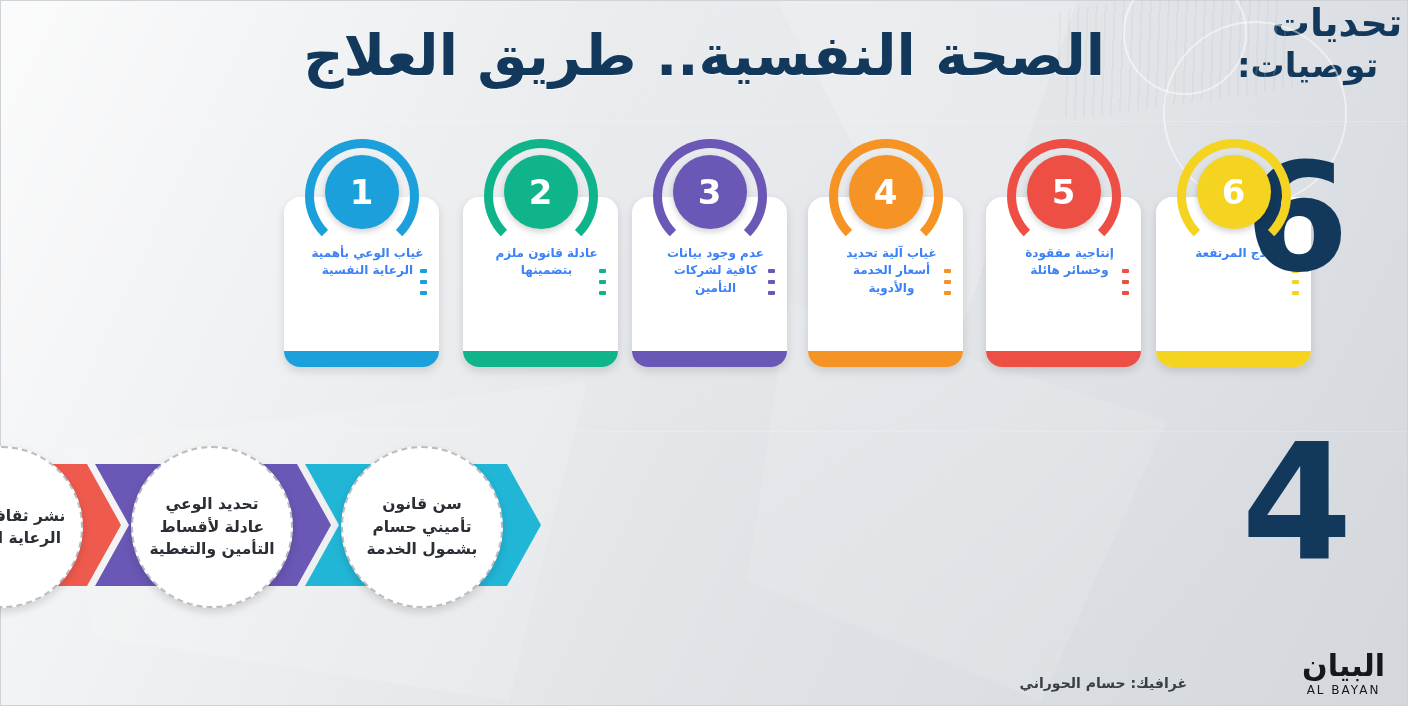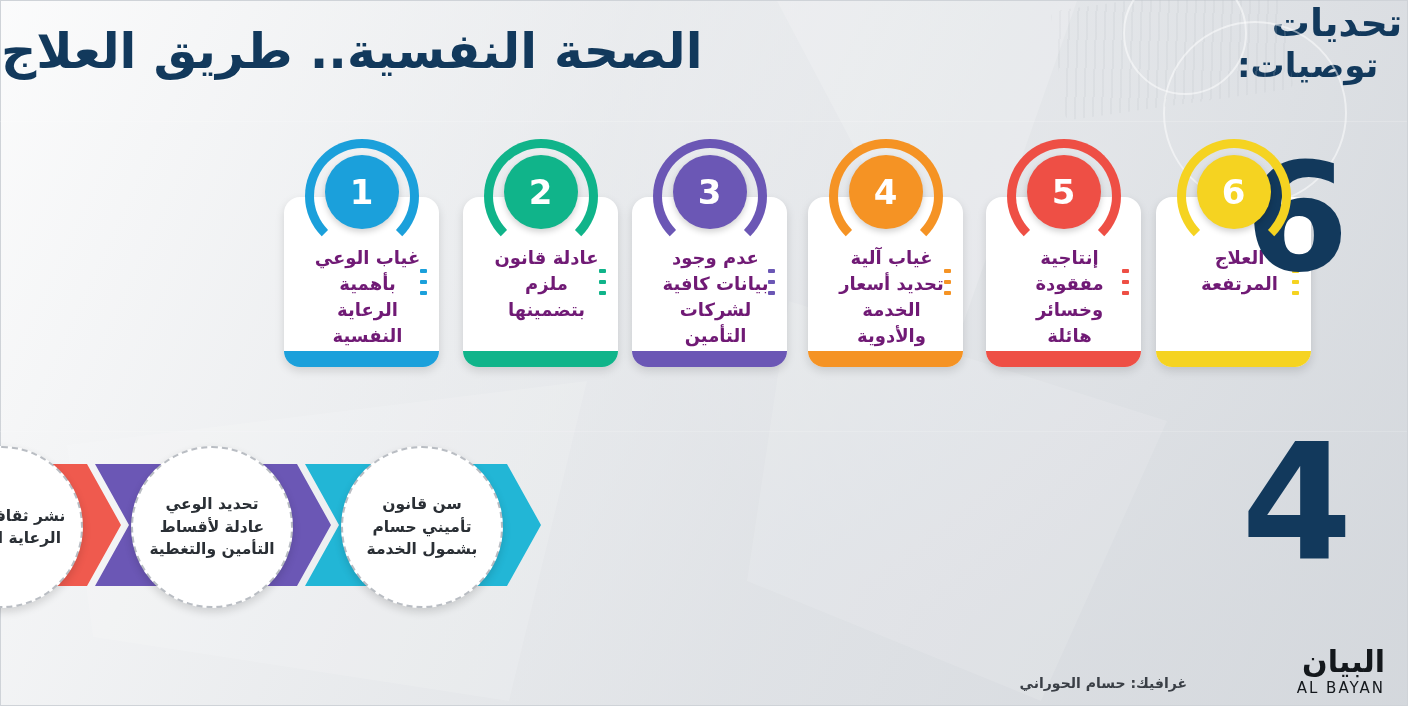--- a/index.html
+++ b/index.html
@@ -24,36 +24,36 @@
   .bgnote{
     position:absolute;pointer-events:none;opacity:.55;
     background:repeating-linear-gradient(100deg,rgba(190,195,200,.35) 0 2px,rgba(255,255,255,0) 2px 9px);
     border-radius:6px;
   }
   .bgcirc{position:absolute;border:2px solid rgba(255,255,255,0.5);border-radius:50%;pointer-events:none;}
 
   
   #title{
     position:absolute;top:22px;right:0;left:0;
-    text-align:left;
-    font-size:49px;font-weight:bold;color:#12395c;
+    text-align:center;
+    font-size:56px;font-weight:bold;color:#12395c;
     letter-spacing:0;
     text-shadow:0 1px 0 rgba(255,255,255,.6);
   }
 
   
   .card{
     position:absolute;top:196px;width:155px;height:170px;
     background:#fff;border-radius:16px;
     box-shadow:0 4px 10px rgba(0,0,0,.13);
   }
   .card .txt{
     position:absolute;top:48px;right:14px;left:26px;
     text-align:center;
-    font-size:18px;line-height:1.45;font-weight:bold;color:#701a75;
+    font-size:12px;line-height:1.45;font-weight:bold;color:#3b82f6;
   }
   .card .ticks{
     position:absolute;top:72px;right:12px;width:7px;height:26px;
     display:flex;flex-direction:column;justify-content:space-between;
   }
   .card .ticks i{display:block;height:4px;width:7px;border-radius:1px;}
   .badge{
     position:absolute;top:-42px;right:50%;transform:translateX(50%);
     width:74px;height:74px;border-radius:50%;
     color:#fff;font-size:34px;font-weight:bold;
@@ -106,21 +106,21 @@
   #credit{
     position:absolute;bottom:14px;right:220px;
     font-size:14px;color:#3a3f46;font-weight:bold;
   }
   #logo{
     position:absolute;bottom:8px;right:22px;
     font-size:30px;font-weight:bold;color:#14181c;
     font-family:"DejaVu Sans","Liberation Sans",sans-serif;
     letter-spacing:-1px;
   }
-  #logo .sub{display:block;font-size:15px;font-weight:normal;text-align:center;letter-spacing:2px;}
+  #logo .sub{display:block;font-size:12px;font-weight:normal;text-align:center;letter-spacing:2px;}
 </style>
 </head>
 <body>
 
 <div id="stage">
 
   <div class="bgnote" style="top:-6px;right:120px;width:230px;height:110px;transform:rotate(-8deg);"></div>
   <div class="bgcirc" style="top:-30px;right:160px;width:120px;height:120px;"></div>
   <div class="bgcirc" style="top:20px;right:60px;width:180px;height:180px;"></div>
   <div class="bgshape" style="top:0;right:330px;width:300px;height:340px;clip-path:polygon(0 0,100% 0,60% 100%);opacity:.5;"></div>

